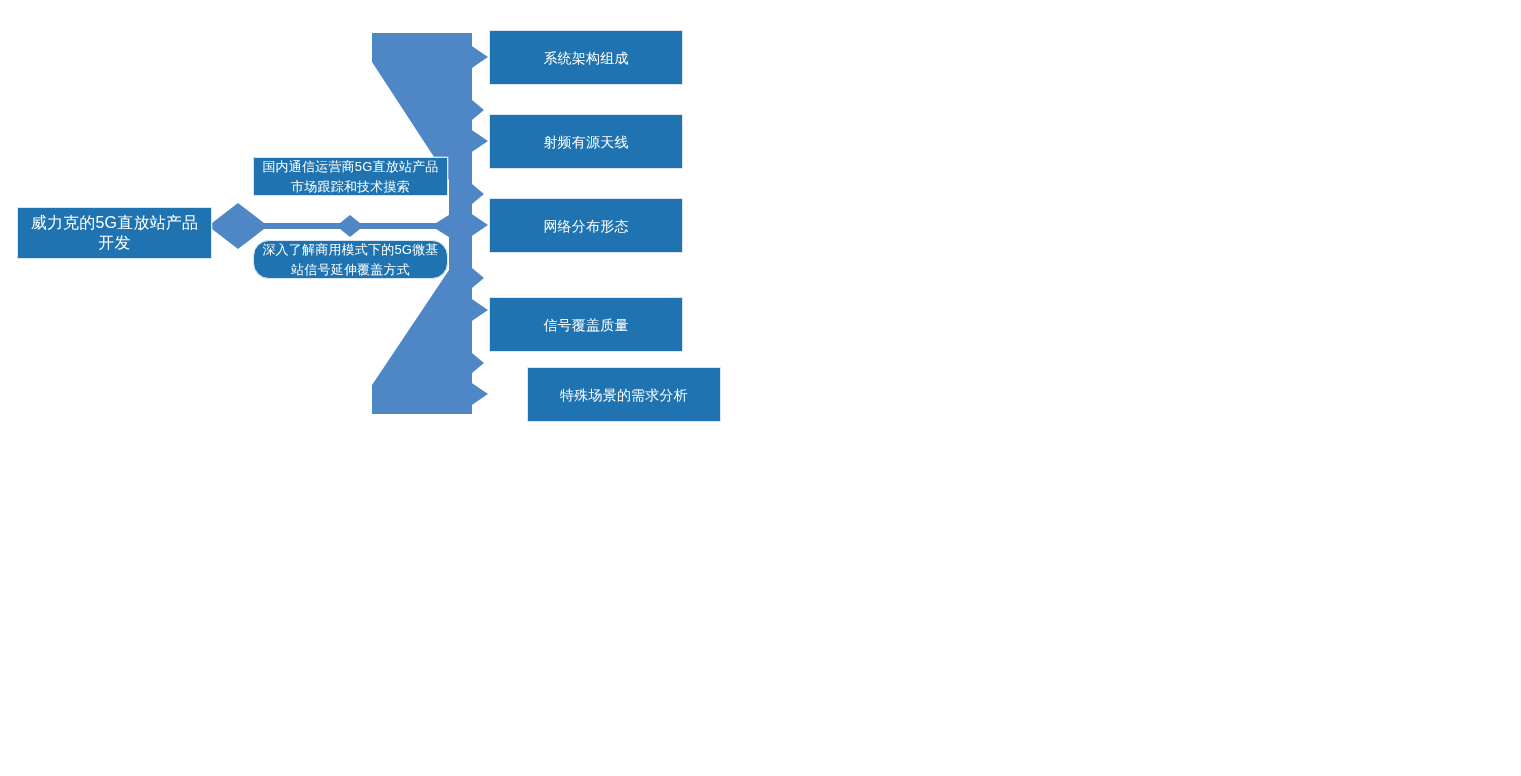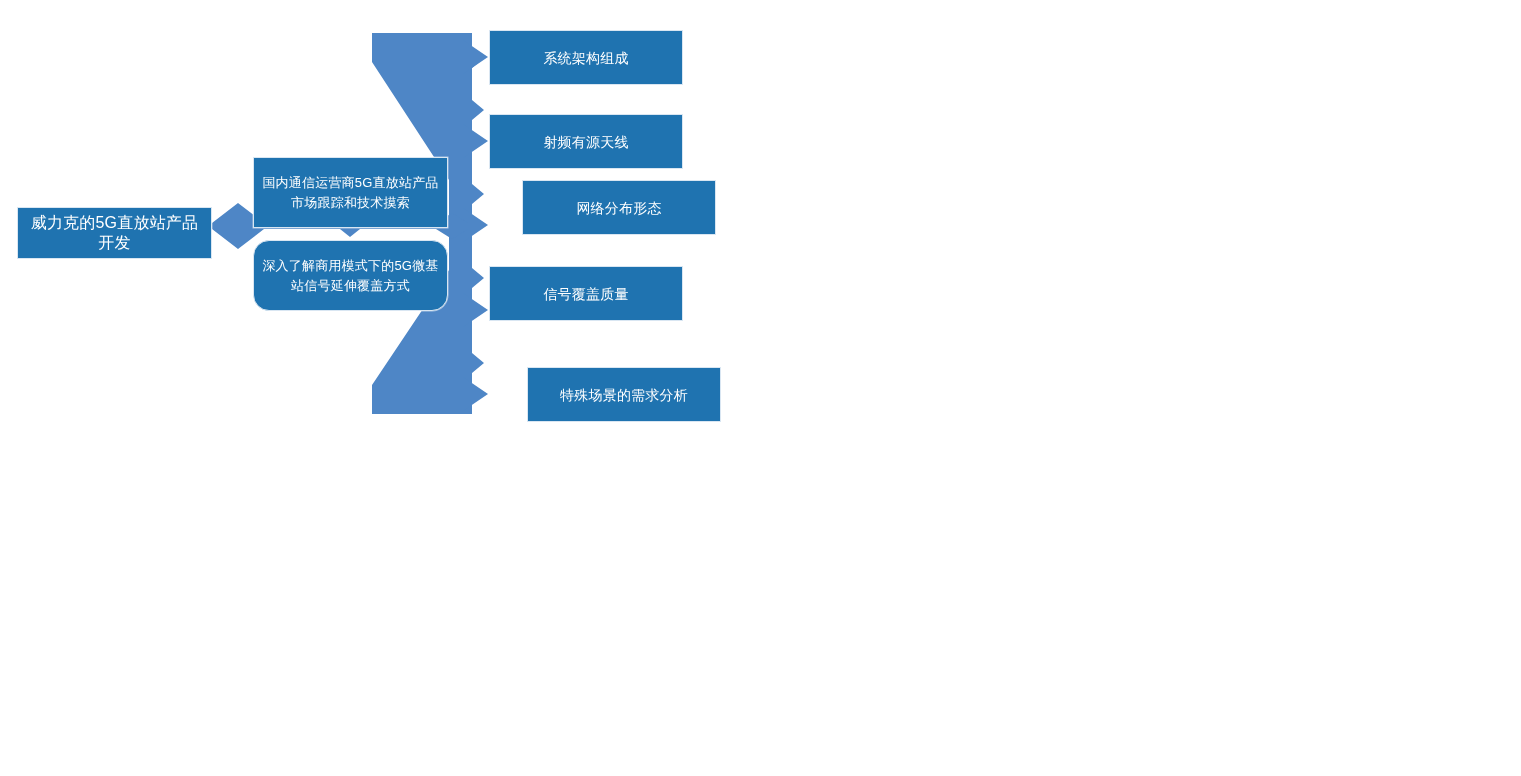--- a/index.html
+++ b/index.html
@@ -49,35 +49,35 @@
   .node-root {
     left: 17px;
     top: 207px;
     width: 195px;
     height: 52px;
     font-size: 16px;
   }
   .node-mid {
     left: 253px;
     width: 195px;
-    height: 71px;
+    height: 39px;
     font-size: 13px;
   }
   .node-mid-0 { top: 157px; }
   .node-mid-1 { top: 240px; border-radius: 16px; }
   .node-leaf {
     left: 489px;
     width: 194px;
     height: 55px;
     font-size: 14px;
   }
   .node-leaf-0 { top: 30px; }
   .node-leaf-1 { top: 114px; }
-  .node-leaf-2 { top: 180px; margin-left: 33px; }
-  .node-leaf-3 { top: 266px; text-align: center; }
+  .node-leaf-2 { top: 198px; }
+  .node-leaf-3 { top: 297px; text-align: center; }
   .node-leaf-4 { top: 367px; margin-left: 38px; }
 </style>
 </head>
 <body>
 
 <div id="canvas">
 
   <svg id="bg-svg" viewBox="0 0 1521 776" xmlns="http://www.w3.org/2000/svg">
 
     <path fill="#4E86C6" d="M 372,33

